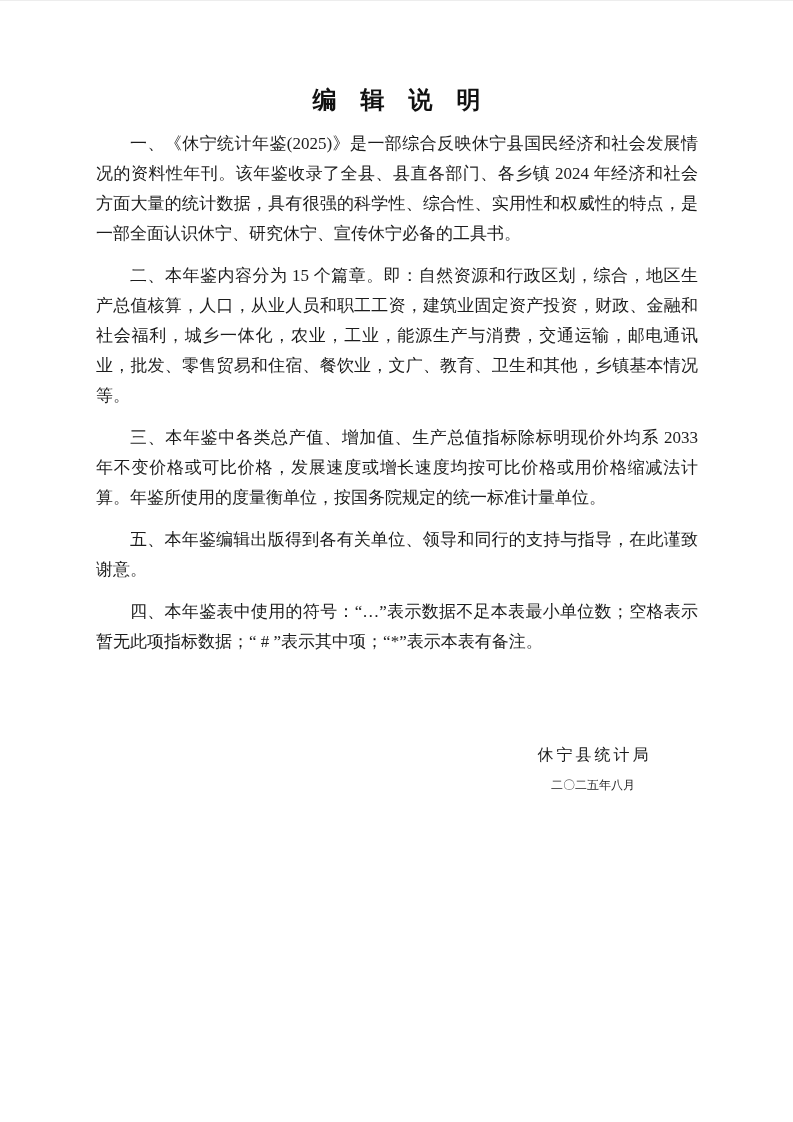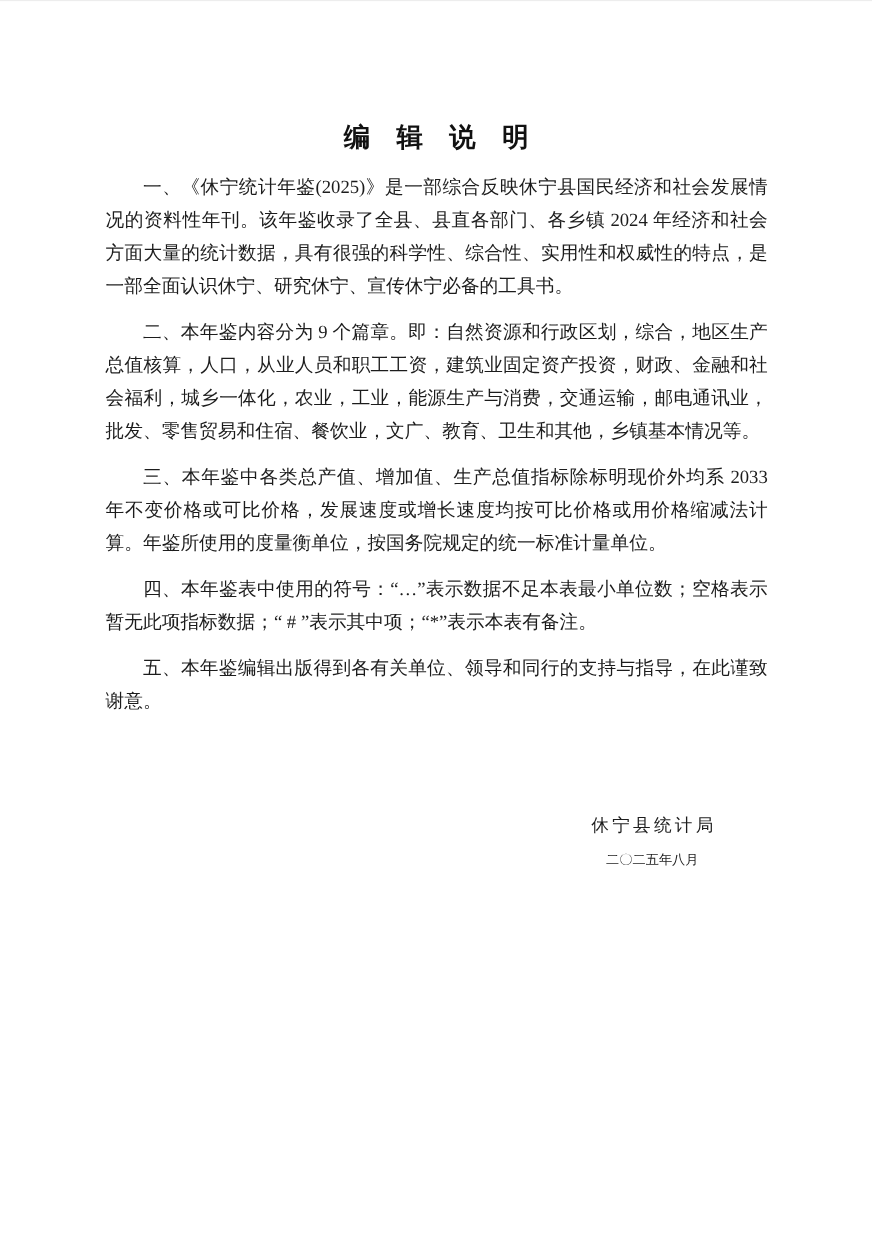--- a/index.html
+++ b/index.html
@@ -13,21 +13,21 @@
   .page {
     position: relative;
     width: 793px;
     height: 1122px;
     background: #ffffff;
     border-top: 1px solid #ededed;
     box-sizing: border-box;
     color: #1c1c1c;
   }
   .title {
-    margin: 110px 0 0 0;
+    margin: 84px 0 0 0;
     text-align: center;
     font-family: "Liberation Sans", "DejaVu Sans", sans-serif;
     font-weight: bold;
     font-size: 24px;
     line-height: 30px;
     color: #111111;
   }
   .body-block {
     width: 626px;
     margin: 14px 0 0 84px;
@@ -60,23 +60,23 @@
   }
 </style>
 </head>
 <body>
 
 <div class="page">
   <h1 class="title">编　辑　说　明</h1>
 
   <div class="body-block">
     <p class="para">一、《休宁统计年鉴(2025)》是一部综合反映休宁县国民经济和社会发展情况的资料性年刊。该年鉴收录了全县、县直各部门、各乡镇 2024 年经济和社会方面大量的统计数据，具有很强的科学性、综合性、实用性和权威性的特点，是一部全面认识休宁、研究休宁、宣传休宁必备的工具书。</p>
-    <p class="para">二、本年鉴内容分为 9 个篇章。即：自然资源和行政区划，综合，地区生产总值核算，人口，从业人员和职工工资，建筑业固定资产投资，财政、金融和社会福利，城乡一体化，农业，工业，能源生产与消费，交通运输，邮电通讯业，批发、零售贸易和住宿、餐饮业，文广、教育、卫生和其他，乡镇基本情况等。</p>
+    <p class="para">二、本年鉴内容分为 15 个篇章。即：自然资源和行政区划，综合，地区生产总值核算，人口，从业人员和职工工资，建筑业固定资产投资，财政、金融和社会福利，城乡一体化，农业，工业，能源生产与消费，交通运输，邮电通讯业，批发、零售贸易和住宿、餐饮业，文广、教育、卫生和其他，乡镇基本情况等。</p>
     <p class="para">三、本年鉴中各类总产值、增加值、生产总值指标除标明现价外均系 2033 年不变价格或可比价格，发展速度或增长速度均按可比价格或用价格缩减法计算。年鉴所使用的度量衡单位，按国务院规定的统一标准计量单位。</p>
+    <p class="para">五、本年鉴编辑出版得到各有关单位、领导和同行的支持与指导，在此谨致谢意。</p>
     <p class="para">四、本年鉴表中使用的符号：“…”表示数据不足本表最小单位数；空格表示暂无此项指标数据；“ # ”表示其中项；“*”表示本表有备注。</p>
-    <p class="para">五、本年鉴编辑出版得到各有关单位、领导和同行的支持与指导，在此谨致谢意。</p>
   </div>
 
   <div class="signature">
     <div class="sig-org">休宁县统计局</div>
     <div class="sig-date">二〇二五年八月</div>
   </div>
 </div>
 
 </body></html>

